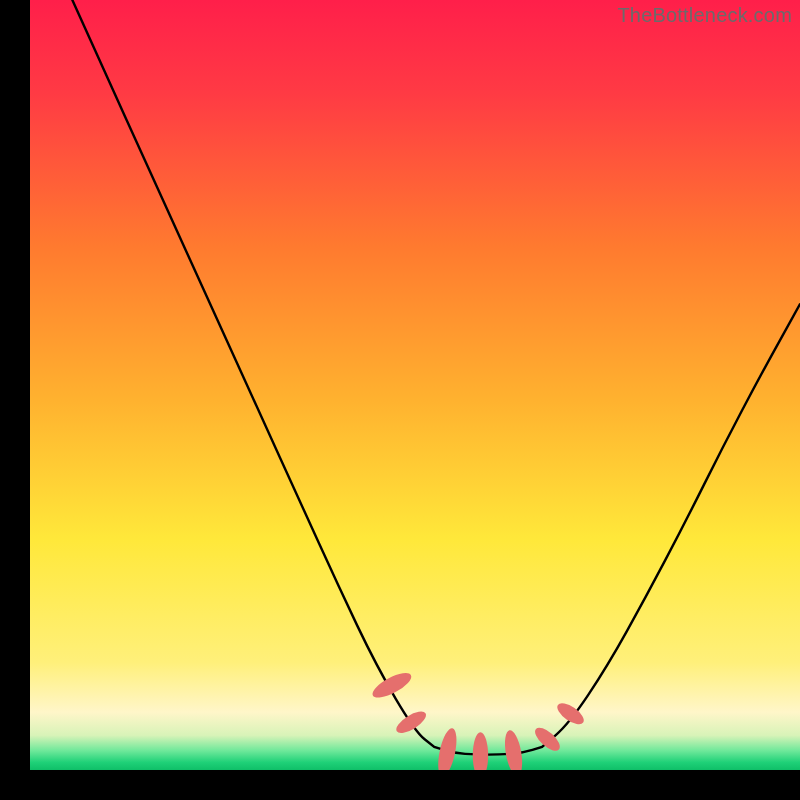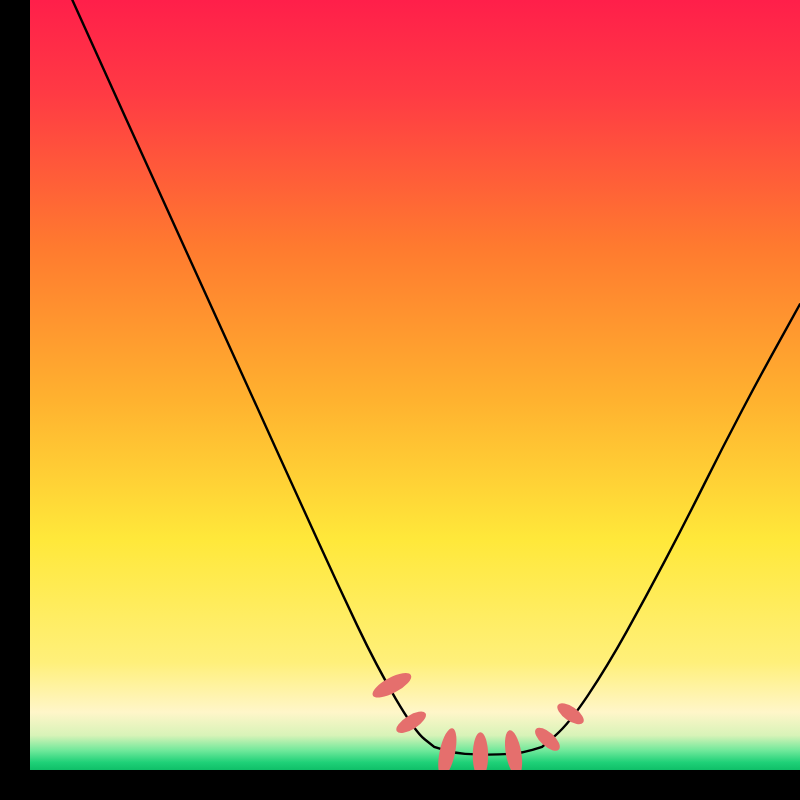--- a/index.html
+++ b/index.html
@@ -27,20 +27,21 @@
           <stop offset="0.925" stop-color="#fff6c9"></stop>
           <stop offset="0.955" stop-color="#d8f3b8"></stop>
           <stop offset="0.975" stop-color="#6ee89a"></stop>
           <stop offset="0.99" stop-color="#1fd178"></stop>
           <stop offset="1" stop-color="#0fbf68"></stop>
         </linearGradient>
       </defs>
       <rect x="0" y="0" width="770" height="770" fill="url(#g)"></rect>
     </svg>
 
+    <div class="watermark">TheBottleneck.com</div>
 
     <svg class="curve" viewBox="0 0 770 770" preserveAspectRatio="none">
       <g id="curve-group">
           <path d="M 42.35 0 Q 77 76.99999999999999 96.25 119.34999999999997 Q 115.5 161.69999999999996 134.75 204.04999999999995 Q 154 246.39999999999995 173.25 288.75 Q 192.5 331.1 211.75 373.45000000000005 Q 231 415.8 250.25 458.15 Q 269.5 500.5 288.75 542.85 Q 308 585.2 327.25 625.625 Q 346.5 666.05 365.75 698.775 Q 385 731.5 394.625 739.2 Q 404.25 746.9 404.25 746.9 Q 404.25 746.9 413.875 749.98 Q 423.50000000000006 753.06 435.05 753.8299999999999 Q 446.59999999999997 754.6 458.15 754.6 Q 469.7 754.6 481.25 753.8299999999999 Q 492.8 753.06 502.42500000000007 749.98 Q 512.0500000000001 746.9 512.0500000000001 746.9 Q 512.0500000000001 746.9 525.5250000000001 735.3499999999999 Q 539 723.8 558.25 694.925 Q 577.5 666.05 596.75 631.4 Q 616 596.75 635.25 560.175 Q 654.5 523.5999999999999 673.75 485.1 Q 693 446.6000000000001 712.25 410.02500000000003 Q 731.5 373.45 750.75 338.8 L 770 304.15000000000003" fill="none" stroke="#000000" stroke-width="2.4" stroke-linecap="round"></path>
         </g>
       <g id="bead-group">
           <ellipse cx="361.9" cy="685.3" rx="7.7" ry="21.56" transform="rotate(62 361.9 685.3)" class="bead"></ellipse>
           <ellipse cx="381.15" cy="722.26" rx="6.93" ry="16.939999999999998" transform="rotate(58 381.15 722.26)" class="bead"></ellipse>
           <ellipse cx="417.34000000000003" cy="752.29" rx="7.7" ry="24.64" transform="rotate(12 417.34000000000003 752.29)" class="bead"></ellipse>
           <ellipse cx="450.45" cy="755.37" rx="7.7" ry="23.099999999999998" transform="rotate(0 450.45 755.37)" class="bead"></ellipse>

